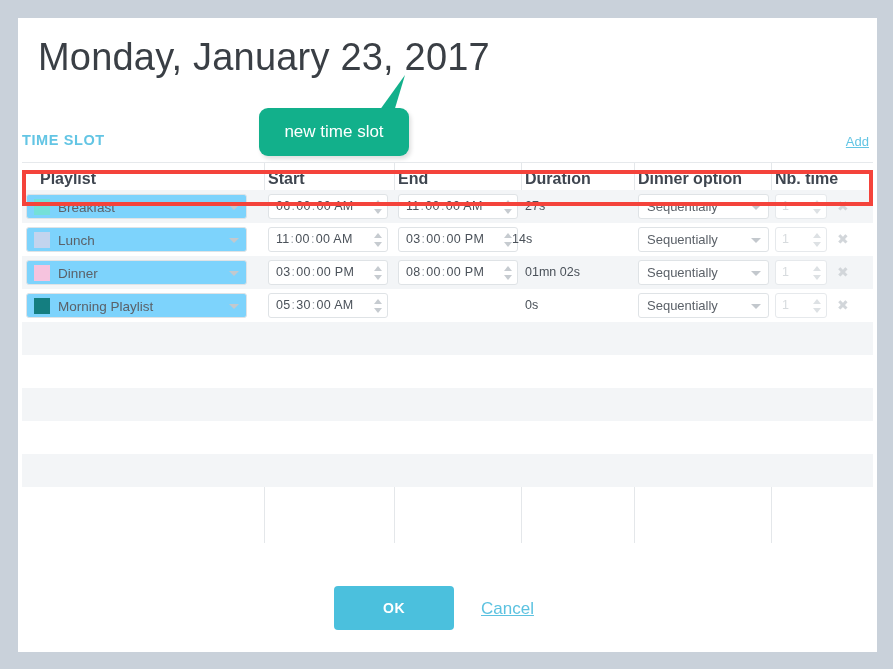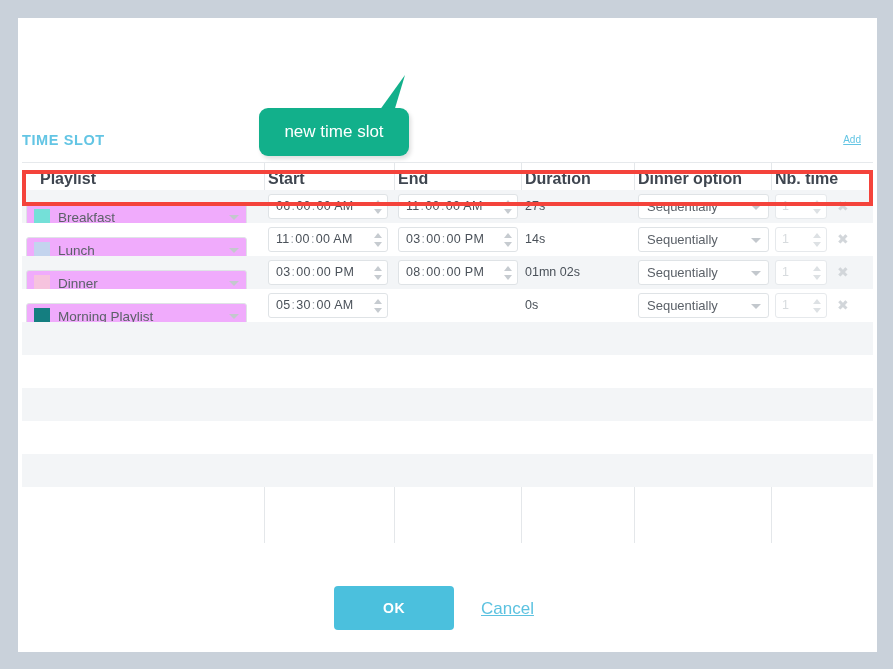--- a/index.html
+++ b/index.html
@@ -45,23 +45,23 @@
     position: absolute;
     left: 0px;
     top: 0px;
     font-size: 14.5px;
     font-weight: bold;
     color: #63c5e4;
     letter-spacing: 0.6px;
   }
   #add-link {
     position: absolute;
-    right: 12px;
+    right: 4px;
     top: 2px;
-    font-size: 10px;
+    font-size: 13px;
     color: #63c5e4;
     text-decoration: underline;
     cursor: pointer;
   }
   #section-rule {
     position: absolute;
     left: 4px;
     top: 144px;
     width: 851px;
     height: 1px;
@@ -107,25 +107,24 @@
   .row.odd { background: #f3f5f7; }
   .row.even { background: #ffffff; }
 
   
   .playlist-select {
     position: absolute;
     left: 4px;
     top: 4px;
     width: 221px;
     height: 25px;
-    background: #f0abfc;
+    background: #7dd3fc;
     border: 1px solid #dfe3e6;
     border-radius: 3px;
     box-sizing: border-box;
-    margin-top: 10px;
   }
   .swatch {
     position: absolute;
     left: 7px;
     top: 4px;
     width: 16px;
     height: 16px;
   }
   .playlist-name {
     position: absolute;
@@ -319,20 +318,21 @@
     color: #5cc2e0;
     text-decoration: underline;
     cursor: pointer;
   }
 </style>
 </head>
 <body>
 
 <div id="panel">
 
+  <div id="page-title">Monday, January 23, 2017</div>
 
   <div id="section-row">
     <div id="section-title">TIME SLOT</div>
     <div id="add-link">Add</div>
   </div>
   <div id="section-rule"></div>
 
   <div id="table">
     <div id="col-dividers">
         <div class="col-divider" style="left: 242px;"></div>
@@ -387,21 +387,21 @@
           <div class="time-input" style="left: 246px;">
             <div class="time-text">11<span class="sep">:</span>00<span class="sep">:</span>00 AM</div>
             <div class="spin up"></div>
             <div class="spin down"></div>
           </div>
           <div class="time-input" style="left: 376px;">
             <div class="time-text">03<span class="sep">:</span>00<span class="sep">:</span>00 PM</div>
             <div class="spin up"></div>
             <div class="spin down"></div>
           </div>
-          <div class="duration" style="left: 503px;">14s</div>
+          <div class="duration" style="left: 490px;">14s</div>
           <div class="merge-select" style="left: 616px;">
             <div class="merge-text">Sequentially</div>
             <div class="caret"></div>
           </div>
           <div class="nb-input" style="left: 753px;">
             <div class="nb-text">1</div>
             <div class="spin up" style="border-bottom-color: rgb(221, 225, 228);"></div>
             <div class="spin down" style="border-top-color: rgb(221, 225, 228);"></div>
           </div>
           <div class="del-icon" style="left: 815px;">✖</div>

